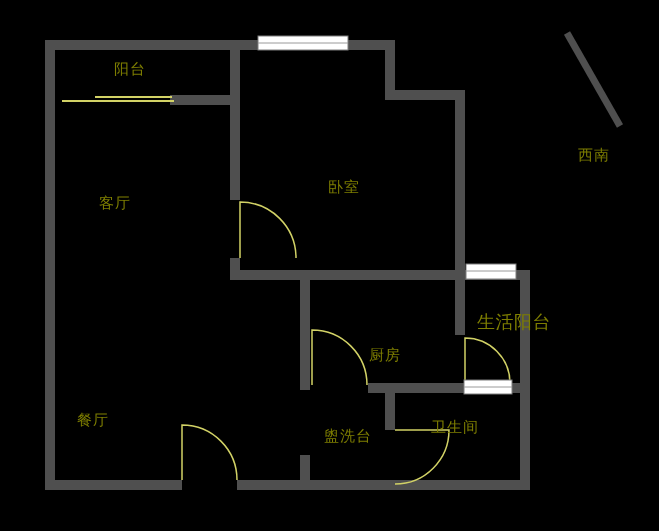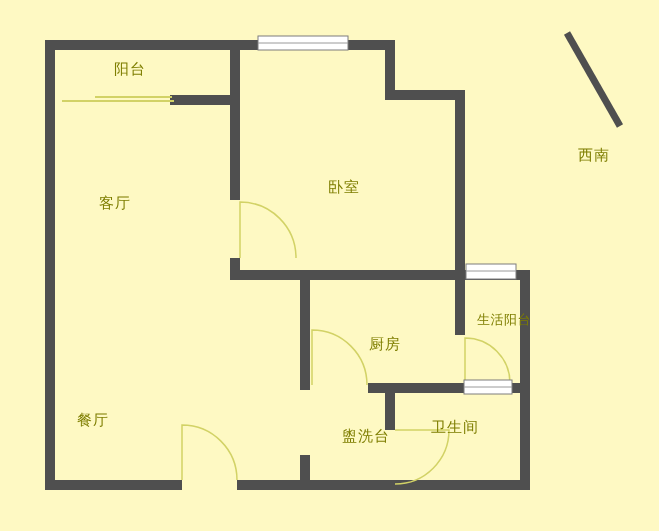--- a/index.html
+++ b/index.html
@@ -4,39 +4,39 @@
 <style>
   html, body {
     margin: 0;
     padding: 0;
     background: #ffffff;
   }
   #floorplan {
     position: relative;
     width: 659px;
     height: 531px;
-    background: #fef9c3;
+    background: #000000;
     font-family: "Liberation Sans", "DejaVu Sans", sans-serif;
     overflow: hidden;
   }
   #plan-svg {
     position: absolute;
     left: 0;
     top: 0;
   }
   .room-label {
     position: absolute;
     color: #7e7e00;
     font-size: 15px;
     letter-spacing: 1px;
     white-space: nowrap;
     line-height: 1;
   }
   .room-label.small {
-    font-size: 13px;
+    font-size: 18px;
     letter-spacing: 0.5px;
   }
 </style>
 </head>
 <body>
 
 <div id="floorplan">
 
   <svg id="plan-svg" width="659" height="531" viewBox="0 0 659 531">
 
@@ -91,23 +91,23 @@
   </svg>
 
   <span class="room-label" style="left:114px; top:61px">阳台</span>
 
   <span class="room-label" style="left:99px; top:195px">客厅</span>
 
   <span class="room-label" style="left:328px; top:179px">卧室</span>
 
   <span class="room-label small" style="left:477px; top:313px">生活阳台</span>
 
-  <span class="room-label" style="left:369px; top:336px">厨房</span>
+  <span class="room-label" style="left:369px; top:347px">厨房</span>
 
   <span class="room-label" style="left:431px; top:419px">卫生间</span>
 
-  <span class="room-label" style="left:342px; top:428px">盥洗台</span>
+  <span class="room-label" style="left:324px; top:428px">盥洗台</span>
 
   <span class="room-label" style="left:77px; top:412px">餐厅</span>
 
   <span class="room-label" style="left:578px; top:147px">西南</span>
 
 </div>
 
 </body></html>

